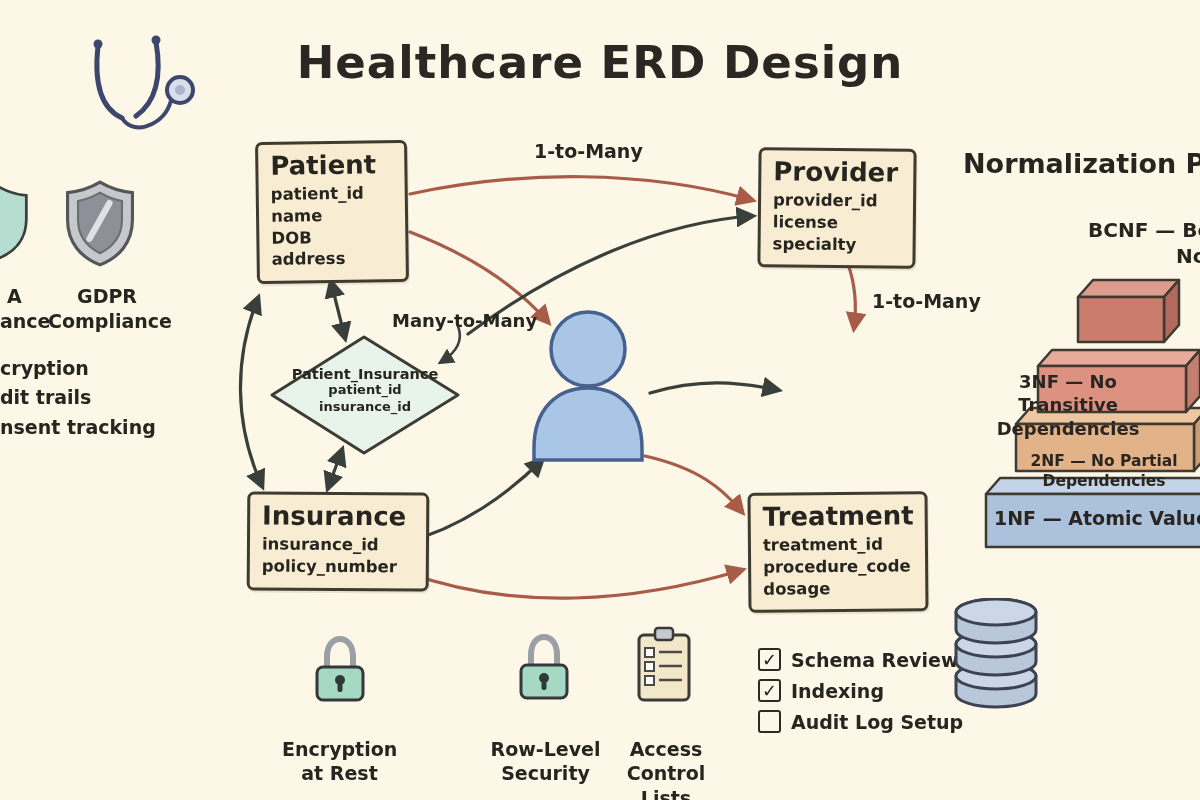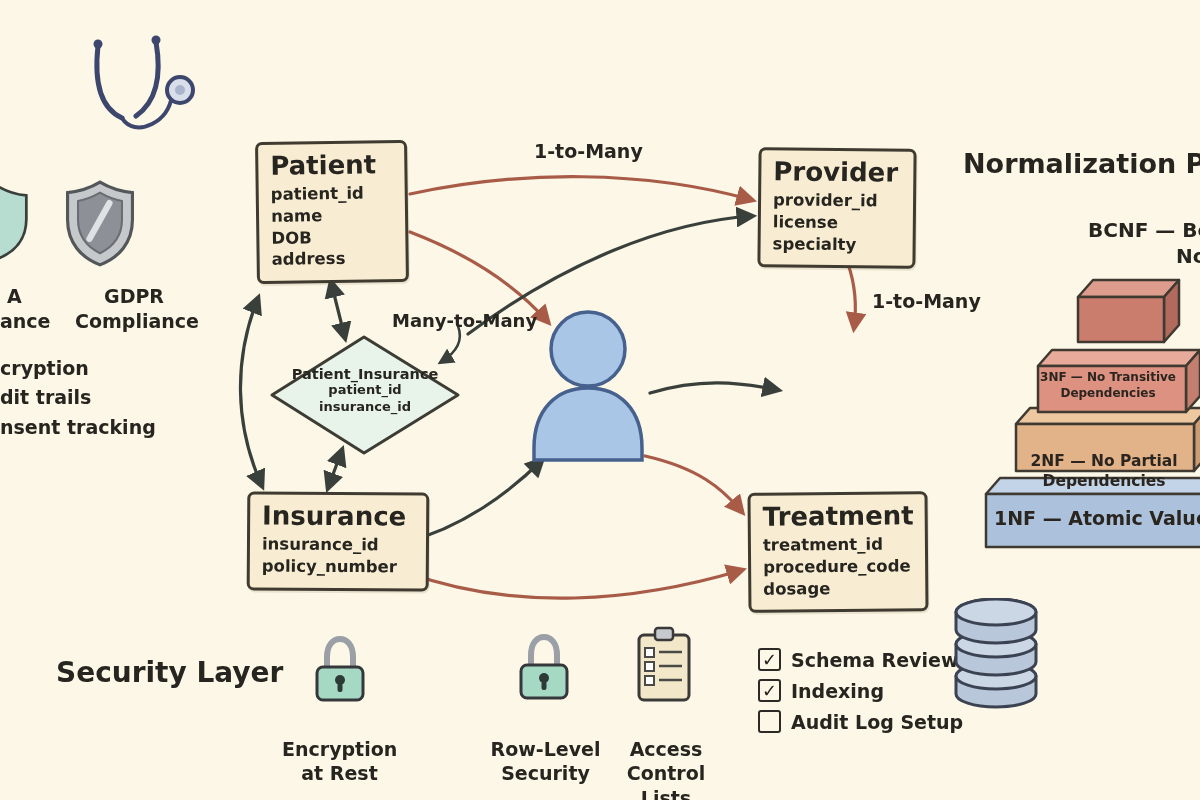--- a/index.html
+++ b/index.html
@@ -37,21 +37,21 @@
 
   
   #junction-text { position:absolute; left:280px; top:366px; width:170px; text-align:center; }
   .jtitle { font-size:14.5px; font-weight:700; }
   .jfield { font-size:13px; font-weight:700; line-height:1.3; }
 
   
   #badge1-text { position:absolute; left:0px; top:284px; font-size:19px; font-weight:700; line-height:1.3; }
   #badge1-text .l1 { padding-left:7px; }
   #badge2-text { position:absolute; left:48px; top:284px; width:118px; text-align:center;
-                 font-size:19px; font-weight:700; line-height:1.3;margin-left:27px; }
+                 font-size:19px; font-weight:700; line-height:1.3; }
   #bullets { position:absolute; left:0px; top:354px; font-size:19px; font-weight:700; line-height:1.55; }
 
   
   #security-heading { position:absolute; left:56px; top:656px; font-size:28px; font-weight:700; }
   .sec-label { position:absolute; text-align:center; font-size:19px; font-weight:700; line-height:1.28;margin-top:31px; }
   #sec1 { left:282px; top:706px; width:115px; }
   #sec2 { left:488px; top:706px; width:115px; }
   #sec3 { left:600px; top:706px; width:132px; }
 
   
@@ -60,21 +60,21 @@
           font-size:19px; font-weight:700; }
   .cbox { width:19px; height:19px; border:2.5px solid #2c2a26; border-radius:3px;
           display:flex; align-items:center; justify-content:center;
           font-size:18px; font-weight:700; color:#23211d; flex:0 0 auto; }
 
   
   #norm-heading { position:absolute; left:963px; top:148px; font-size:27px; font-weight:700; white-space:nowrap; }
   #bcnf1 { position:absolute; left:1088px; top:218px; font-size:20px; font-weight:700; white-space:nowrap; }
   #bcnf2 { position:absolute; left:1176px; top:244px; font-size:20px; font-weight:700; white-space:nowrap; }
   .slab-label { position:absolute; text-align:center; font-weight:700; color:#2b2520; }
-  #lbl-3nf { left:1020px; top:370px; width:176px; font-size:12px; line-height:1.3; }
+  #lbl-3nf { left:980px; top:370px; width:176px; font-size:18px; line-height:1.3; }
   #lbl-2nf { left:1018px; top:451px; width:172px; font-size:15.5px; line-height:1.3; }
   #lbl-1nf { left:994px; top:507px; font-size:19px; white-space:nowrap; }
 </style>
 </head>
 <body>
 
 <div class="canvas">
 
   <svg class="overlay" width="1200" height="800" viewBox="0 0 1200 800">
     <defs>
@@ -116,20 +116,21 @@
       <path d="M645,456 C698,468 722,488 742,512" stroke="#a85c48" marker-end="url(#mR)"></path>
       <path d="M458,326 C464,342 454,354 441,362" stroke="#39403b" stroke-width="2.5" marker-end="url(#mD)"></path>
     </g>
 
     <g stroke="#47618e" stroke-width="3.5" fill="#a9c6e6">
       <path d="M534,460 L534,448 C534,410 556,388 588,388 C620,388 642,410 642,448 L642,460 Z"></path>
       <circle cx="588" cy="349" r="37"></circle>
     </g>
   </svg>
 
+  <div class="title">Healthcare ERD Design</div>
 
   <svg class="abs" style="left:70px; top:32px;" width="140" height="120" viewBox="0 0 140 120">
     <g fill="none" stroke="#3d476e" stroke-linecap="round">
       <path d="M28,14 C24,50 30,76 52,86" stroke-width="5"></path>
       <path d="M86,10 C92,45 86,70 66,84" stroke-width="5"></path>
       <path d="M52,86 C58,96 70,98 82,92 C94,86 100,76 102,64" stroke-width="4"></path>
     </g>
     <circle cx="28" cy="12" r="4.5" fill="#3d476e"></circle>
     <circle cx="86" cy="8" r="4.5" fill="#3d476e"></circle>
     <circle cx="110" cy="58" r="13" fill="#d9dfea" stroke="#3d476e" stroke-width="4"></circle>
@@ -199,21 +200,20 @@
   <div class="rel" id="rel-pe">1-to-Many</div>
   <div class="rel" id="rel-mm">Many-to-Many</div>
 
   <div id="norm-heading">Normalization Py</div>
   <div id="bcnf1">BCNF — Boy</div>
   <div id="bcnf2">Nor</div>
   <div class="slab-label" id="lbl-3nf">3NF — No Transitive Dependencies</div>
   <div class="slab-label" id="lbl-2nf">2NF — No Partial Dependencies</div>
   <div class="slab-label" id="lbl-1nf">1NF — Atomic Values On</div>
 
-  <div id="security-heading">Security Layer</div>
 
   <svg class="abs" style="left:312px; top:634px;" width="56" height="72" viewBox="0 0 56 72">
     <path d="M15,34 V23 C15,11 21,5 28,5 C35,5 41,11 41,23 V34" fill="none" stroke="#9aa0a6" stroke-width="6"></path>
     <rect x="5" y="33" width="46" height="33" rx="6" fill="#a5d9c4" stroke="#35383b" stroke-width="3"></rect>
     <circle cx="28" cy="46" r="5" fill="#2e3a35"></circle>
     <rect x="25.5" y="49" width="5" height="9" rx="2" fill="#2e3a35"></rect>
   </svg>
 
   <svg class="abs" style="left:516px; top:632px;" width="56" height="72" viewBox="0 0 56 72">
     <path d="M15,34 V23 C15,11 21,5 28,5 C35,5 41,11 41,23 V34" fill="none" stroke="#9aa0a6" stroke-width="6"></path>

